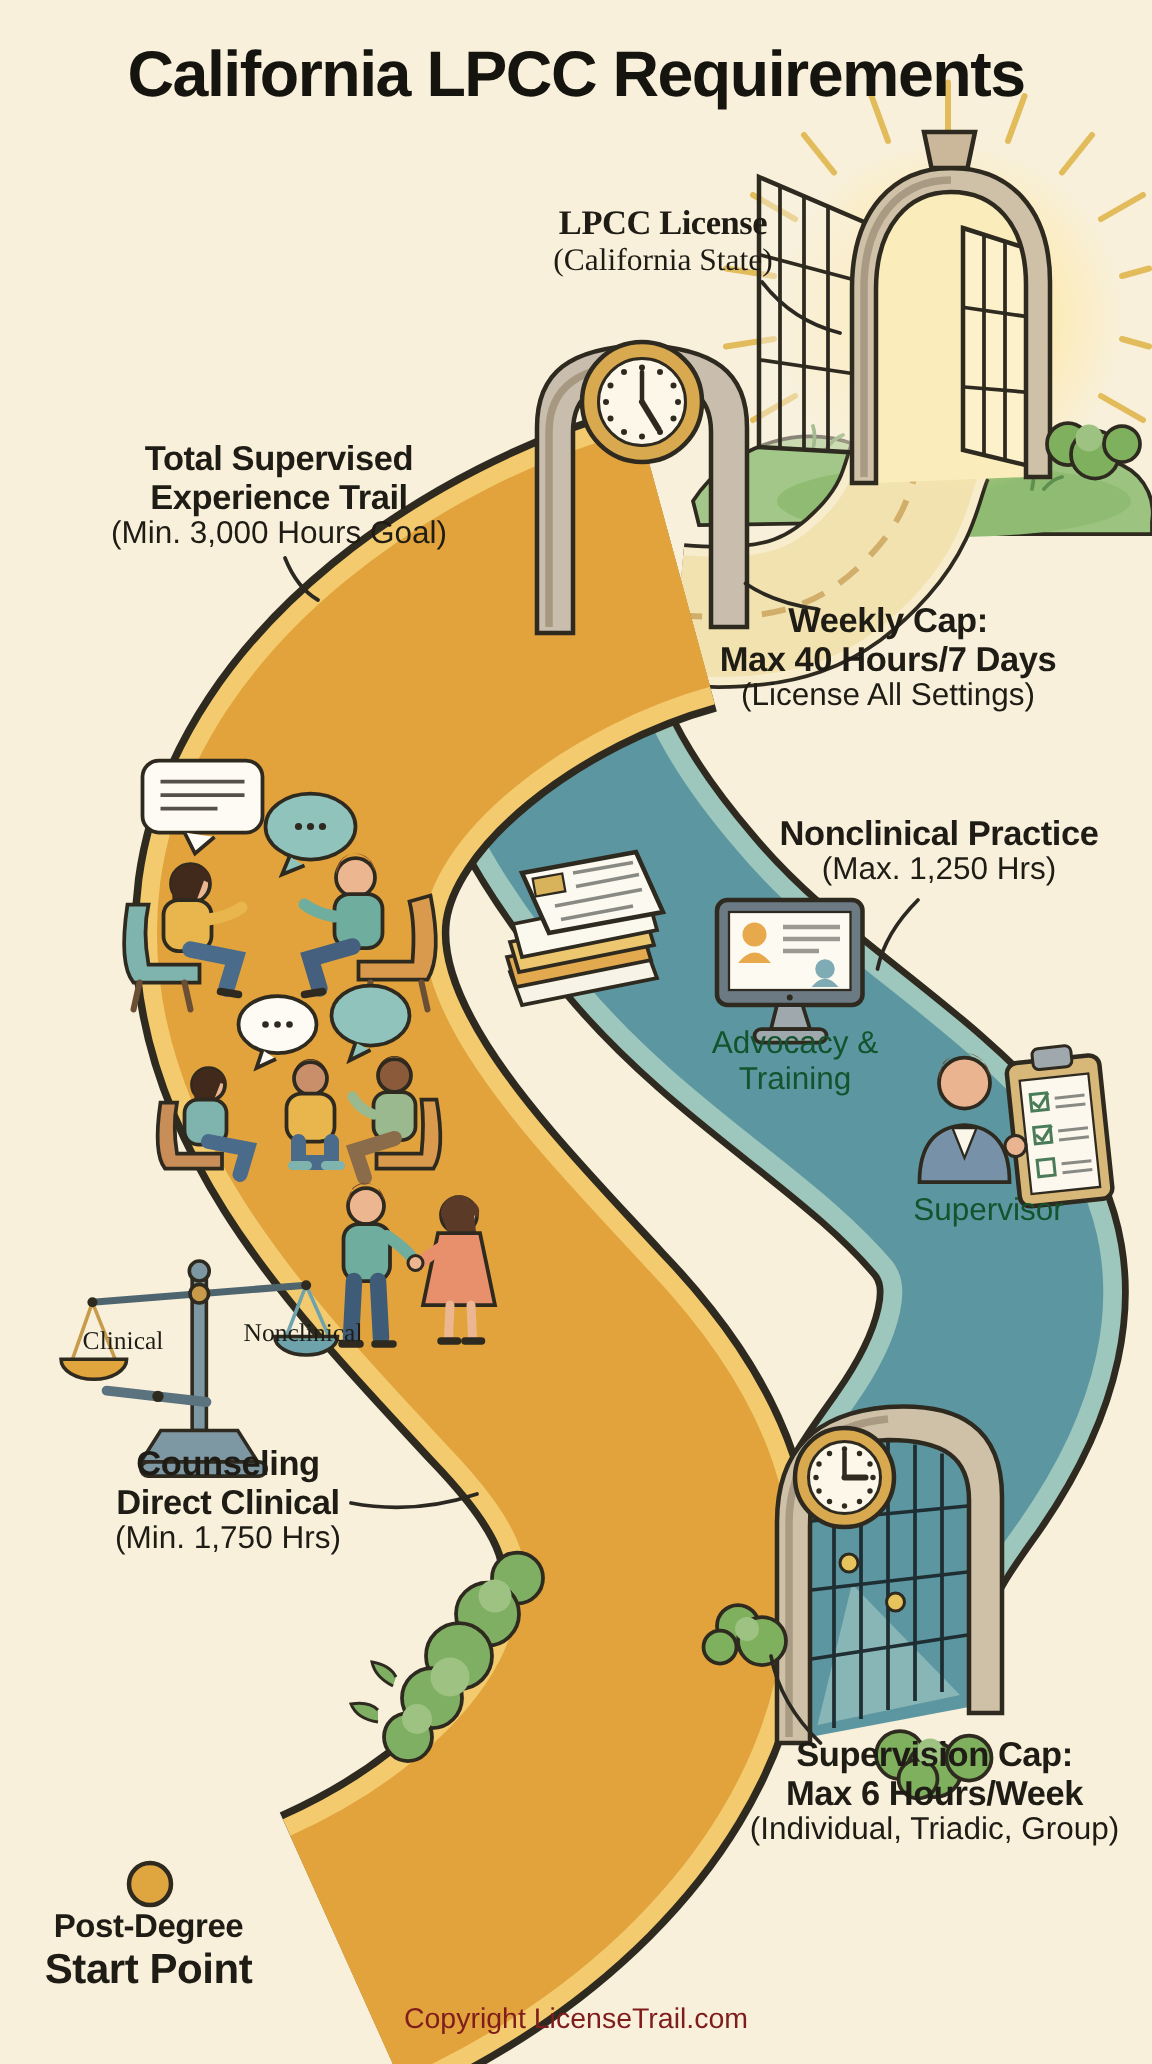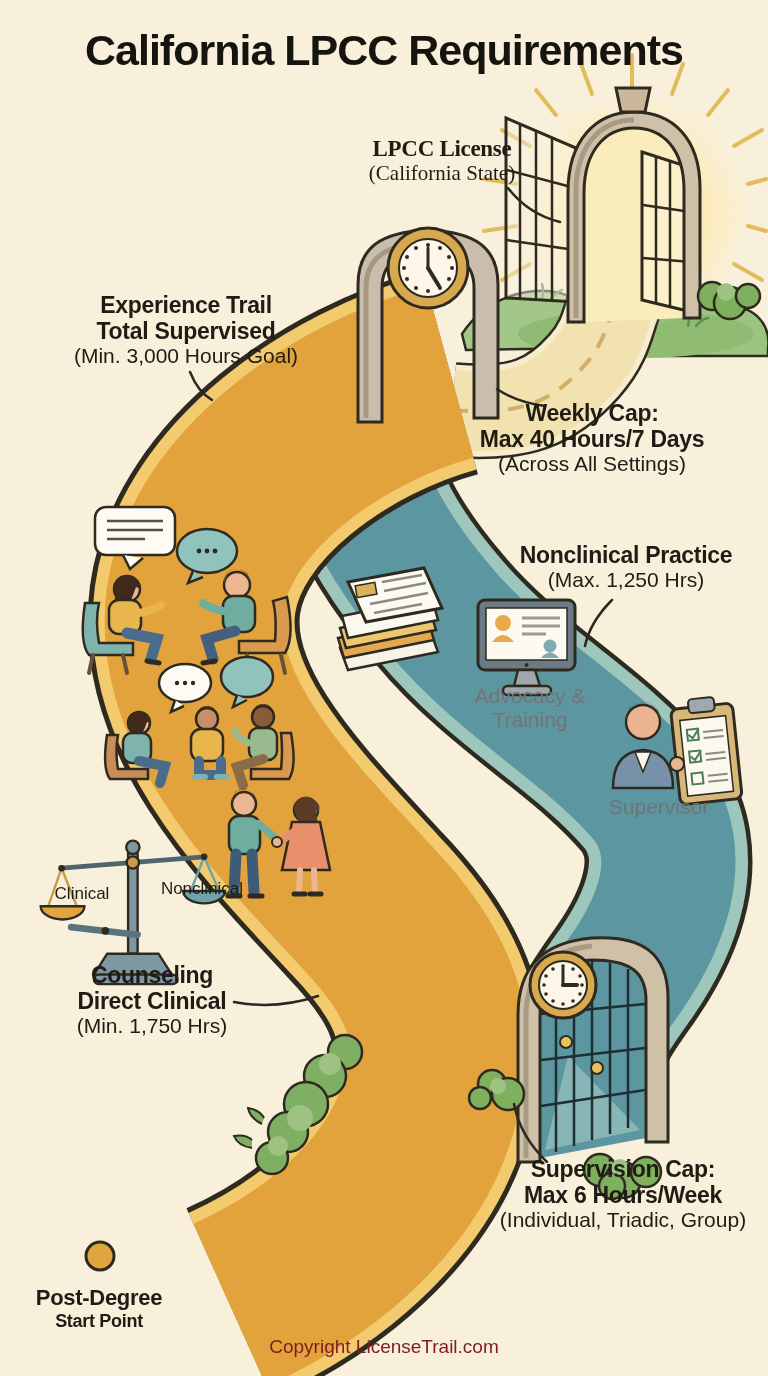--- a/index.html
+++ b/index.html
@@ -5,22 +5,22 @@
   html,body{margin:0;padding:0;}
   body{font-family:"Liberation Sans",sans-serif;background:#F8F0DB;}
   .stage{position:relative;width:768px;height:1376px;background:#F8F0DB;overflow:hidden;}
   .art{position:absolute;left:0;top:0;}
   .lbl{position:absolute;text-align:center;color:#1E1C15;line-height:1.13;}
   .lbl div{white-space:nowrap;}
   .b{font-weight:700;font-size:23px;letter-spacing:-0.3px;}
   .r{font-weight:400;font-size:21px;}
   .title{position:absolute;left:0;top:26px;width:768px;text-align:center;
          font-weight:700;font-size:43px;letter-spacing:-1px;color:#15140f;}
-  .small{font-size:17px;font-weight:400;}
-  .onpath{color:#737373;}
+  .small{font-size:17px;font-weight:400;font-family:Liberation Serif, serif;}
+  .onpath{color:#14532d;}
   .copyright{position:absolute;left:0;top:1336px;width:768px;text-align:center;
              font-size:19px;color:#7f1d1d;font-weight:400;}
 </style>
 </head>
 <body>
 
 <div class="stage">
 
 <svg class="art" width="768" height="1376" viewBox="0 0 768 1376">
   <defs>
@@ -349,29 +349,29 @@
 </svg>
 
 <div class="title">California LPCC Requirements</div>
 
 <div class="lbl" style="left:358px;top:136px;width:168px;font-family:Liberation Serif, serif;">
   <div class="b">LPCC License</div>
   <div class="r">(California State)</div>
 </div>
 
 <div class="lbl" style="left:52px;top:292px;width:268px;">
+  <div class="b">Total Supervised</div>
   <div class="b">Experience Trail</div>
-  <div class="b">Total Supervised</div>
   <div class="r">(Min. 3,000 Hours Goal)</div>
 </div>
 
 <div class="lbl" style="left:432px;top:400px;width:320px;">
   <div class="b">Weekly Cap:</div>
   <div class="b">Max 40 Hours/7 Days</div>
-  <div class="r">(Across All Settings)</div>
+  <div class="r">(License All Settings)</div>
 </div>
 
 <div class="lbl" style="left:498px;top:542px;width:256px;">
   <div class="b">Nonclinical Practice</div>
   <div class="r">(Max. 1,250 Hrs)</div>
 </div>
 
 <div class="lbl onpath" style="left:458px;top:684px;width:144px;">
   <div class="r">Advocacy &amp;</div>
   <div class="r">Training</div>
@@ -393,20 +393,20 @@
   <div class="b">Direct Clinical</div>
   <div class="r">(Min. 1,750 Hrs)</div>
 </div>
 
 <div class="lbl" style="left:478px;top:1156px;width:290px;">
   <div class="b">Supervision Cap:</div>
   <div class="b">Max 6 Hours/Week</div>
   <div class="r">(Individual, Triadic, Group)</div>
 </div>
 
-<div class="lbl" style="left:15px;top:1272px;width:168px;margin-top:14px;">
+<div class="lbl" style="left:15px;top:1272px;width:168px;">
   <div class="b" style="font-size:22px">Post-Degree</div>
-  <div class="b" style="font-size:18px">Start Point</div>
+  <div class="b" style="font-size:28px">Start Point</div>
 </div>
 
 <div class="copyright">Copyright LicenseTrail.com</div>
 
 </div>
 
 </body></html>

